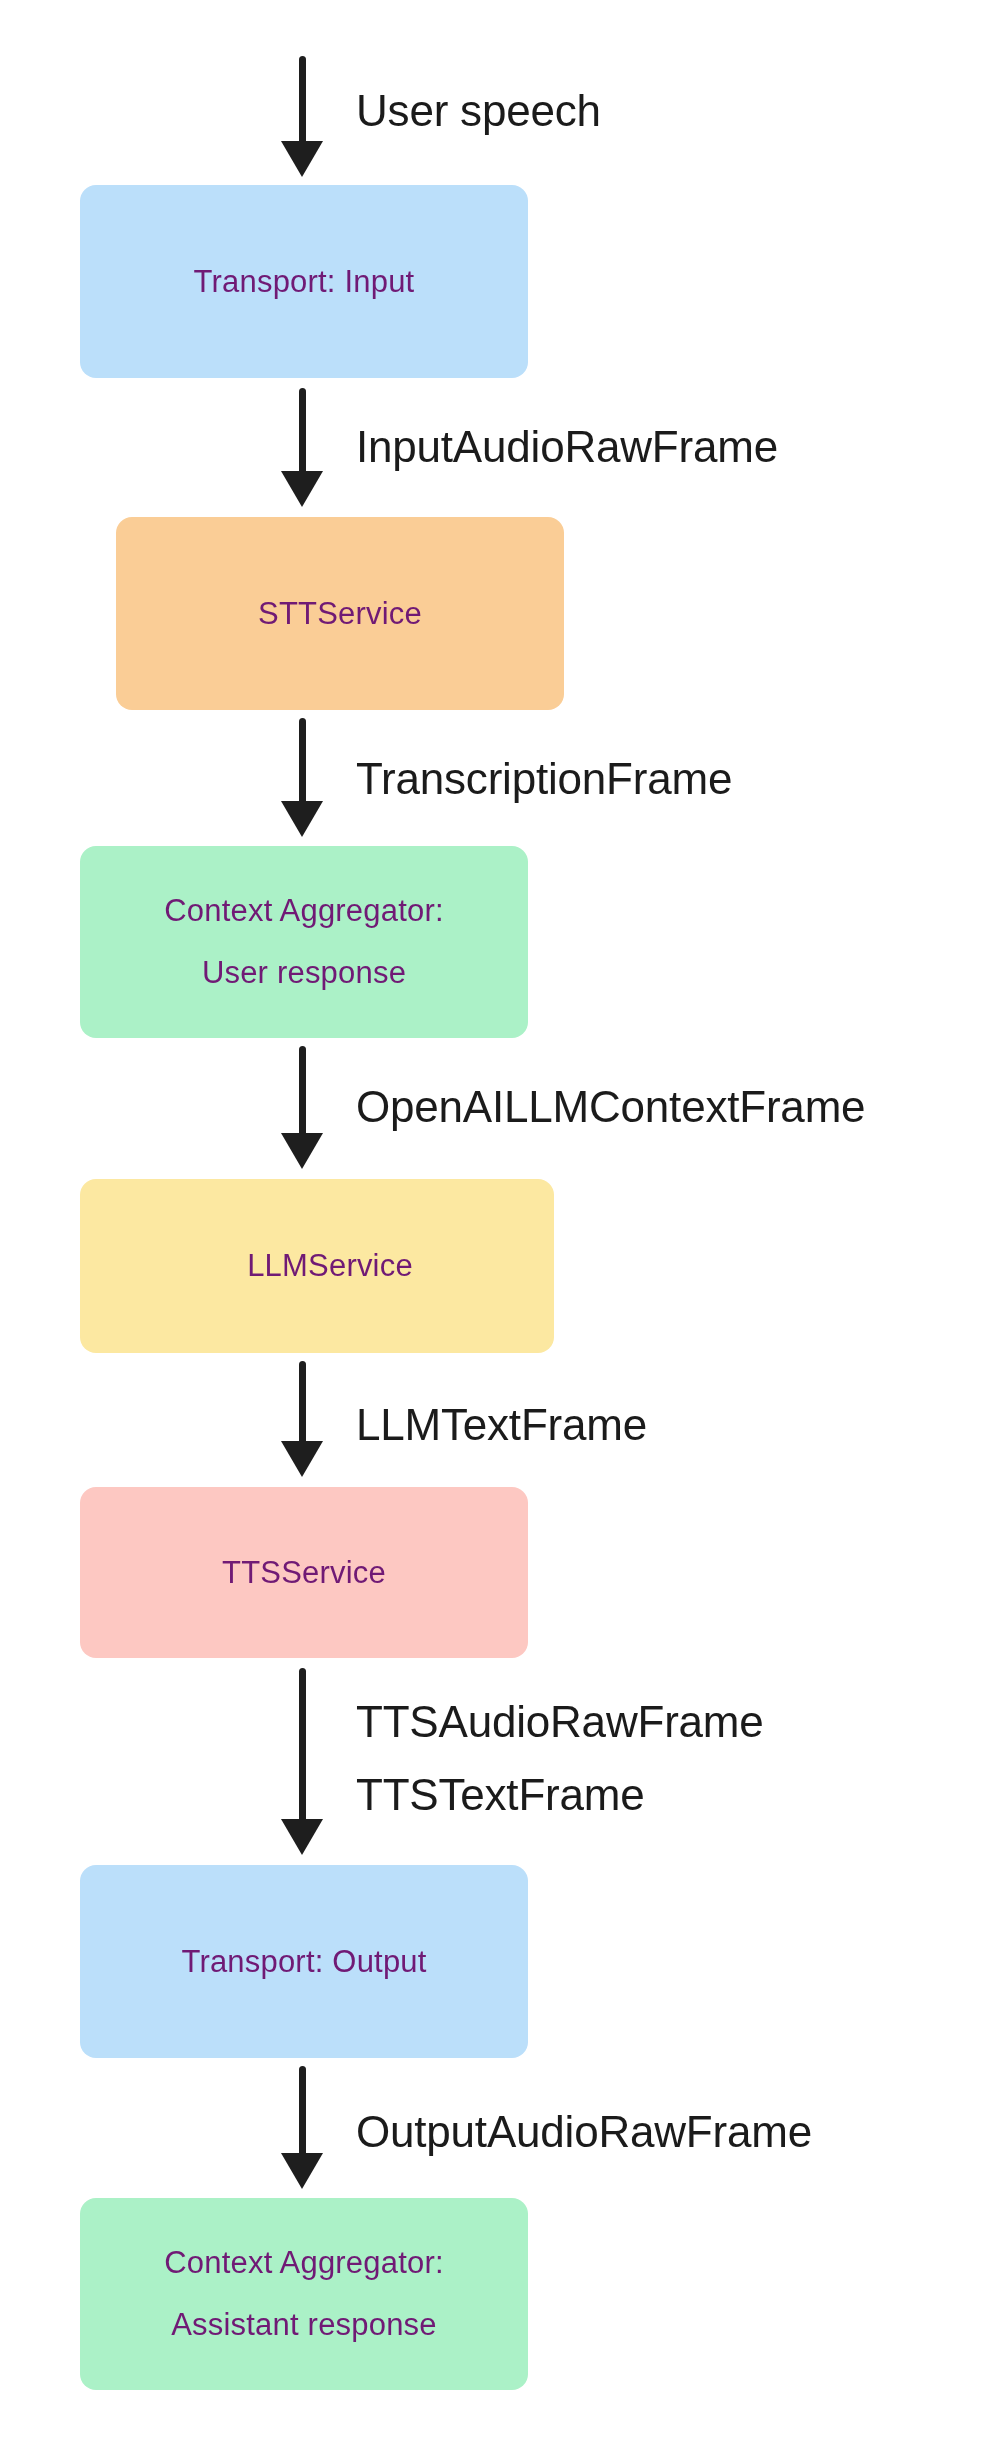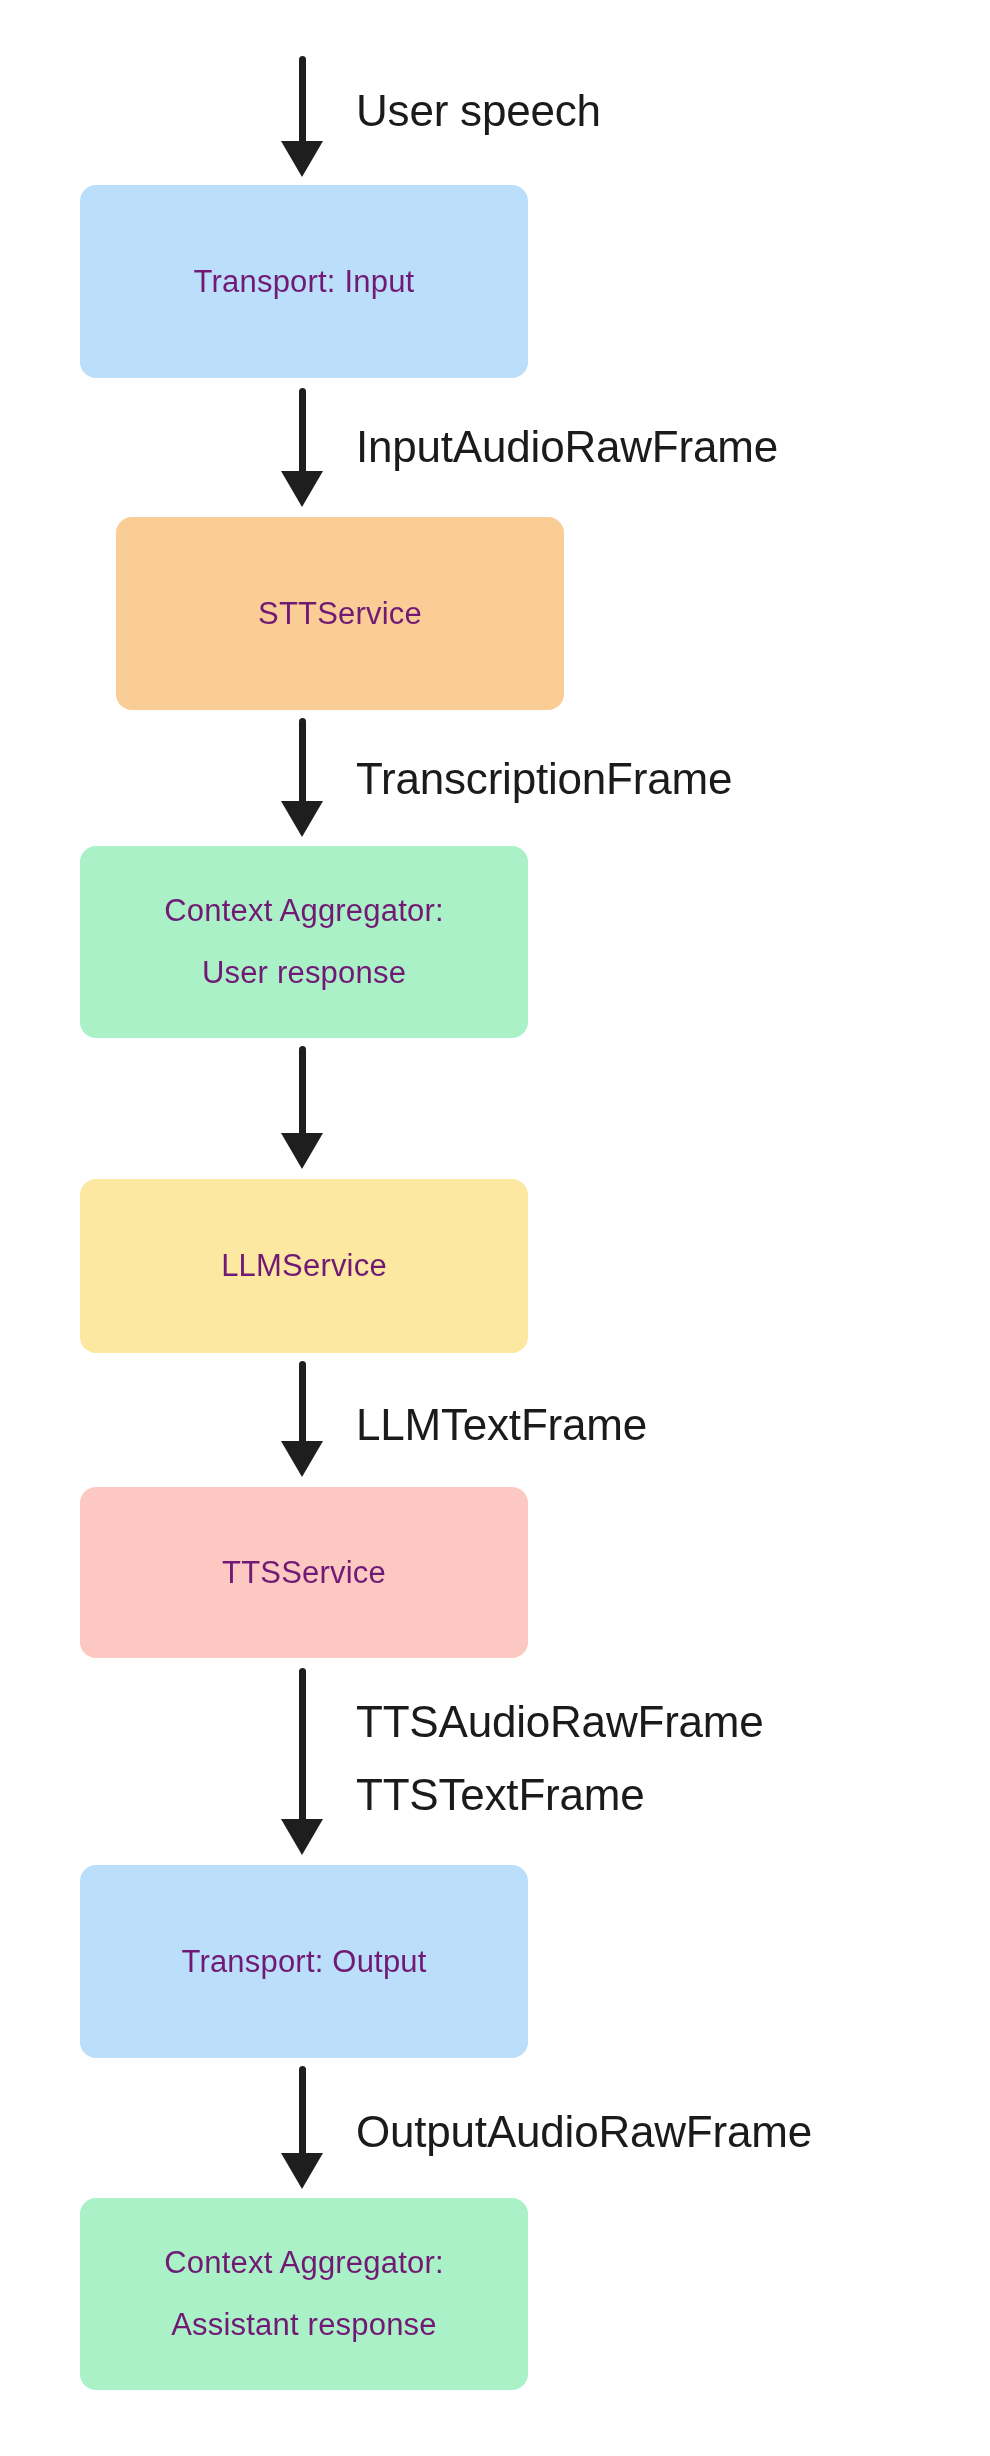--- a/index.html
+++ b/index.html
@@ -68,36 +68,37 @@
   <div class="arrow" style="top:388px;height:119px"></div>
   <div class="arrow" style="top:718px;height:119px"></div>
   <div class="arrow" style="top:1046px;height:123px"></div>
   <div class="arrow" style="top:1361px;height:116px"></div>
   <div class="arrow" style="top:1668px;height:187px"></div>
   <div class="arrow" style="top:2066px;height:123px"></div>
 
   <div class="edge-label" style="top:85px">User speech</div>
   <div class="edge-label" style="top:421px">InputAudioRawFrame</div>
   <div class="edge-label" style="top:753px">TranscriptionFrame</div>
+  <div class="edge-label" style="top:1081px">OpenAILLMContextFrame</div>
   <div class="edge-label" style="top:1399px">LLMTextFrame</div>
   <div class="edge-label two-line" style="top:1685px">TTSAudioRawFrame
 TTSTextFrame</div>
   <div class="edge-label" style="top:2106px">OutputAudioRawFrame</div>
 
   <div class="node" style="top: 185px; height: 193px; background-color: rgb(187, 223, 250);">
     <span class="node-label">Transport: Input</span>
   </div>
   <div class="node" style="top: 517px; height: 193px; background-color: rgb(250, 205, 150); margin-left: 36px;">
     <span class="node-label">STTService</span>
   </div>
   <div class="node" style="top: 846px; height: 192px; background-color: rgb(171, 241, 199);">
     <span class="node-label">Context Aggregator:
 User response</span>
   </div>
-  <div class="node" style="top: 1179px; height: 174px; background-color: rgb(252, 232, 161);">
+  <div class="node" style="top: 1179px; height: 174px; background-color: rgb(252, 232, 161); padding-left: 26px;">
     <span class="node-label">LLMService</span>
   </div>
   <div class="node" style="top: 1487px; height: 171px; background-color: rgb(253, 200, 194); text-align: center;">
     <span class="node-label">TTSService</span>
   </div>
   <div class="node" style="top: 1865px; height: 193px; background-color: rgb(187, 223, 250);">
     <span class="node-label">Transport: Output</span>
   </div>
   <div class="node" style="top: 2198px; height: 192px; background-color: rgb(171, 241, 199);">
     <span class="node-label">Context Aggregator:

